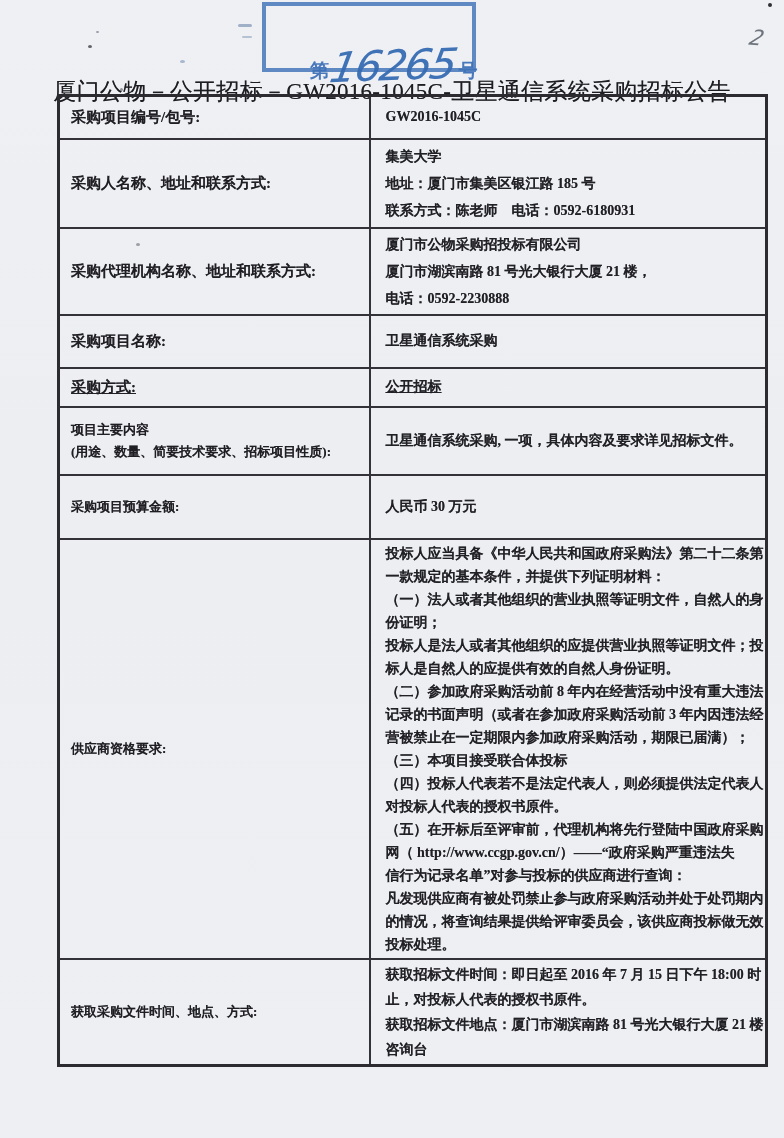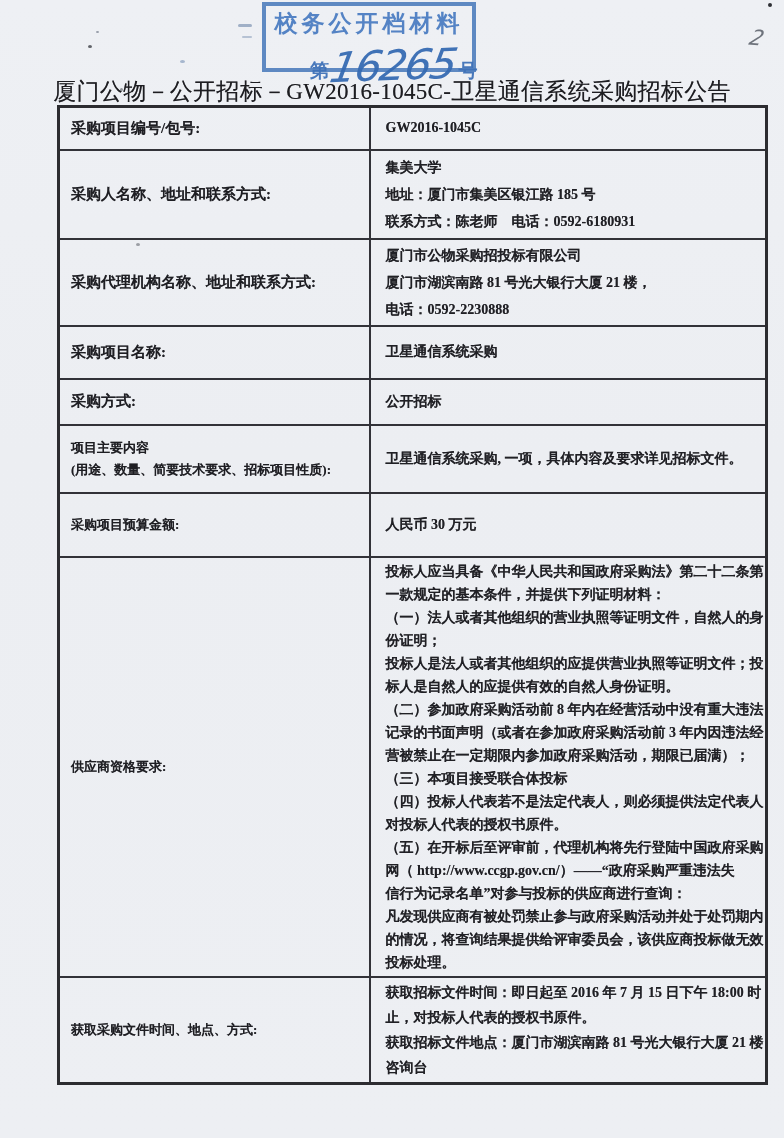--- a/index.html
+++ b/index.html
@@ -48,39 +48,39 @@
   
   .doc-title{
     position:absolute;top:76px;left:0;width:100%;
     text-align:center;
     font-size:23px;font-weight:normal;letter-spacing:0.3px;
     color:#1d1d21;
     text-shadow:0 0 0.5px rgba(20,20,25,0.55);
   }
   
   table.doc{
-    position:absolute;left:57px;top:105px;
+    position:absolute;left:57px;top:94px;
     width:708px;
     border-collapse:collapse;table-layout:fixed;
     border:3px solid #2c2c30;
   }
   td{
     border:2px solid #323238;
     vertical-align:middle;
     font-weight:bold;
     overflow:hidden;
     text-shadow:0 0 0.4px rgba(25,25,30,0.5);
   }
   td.label{padding:2px 6px 2px 11px;font-size:15px;line-height:23px;color:#1e1e23;}
   td.value{padding:2px 8px 2px 15px;font-size:14px;line-height:26px;color:#202025;}
   tr.row-project-no{height:43px;}
   tr.row-purchaser{height:89px;}
   tr.row-agency{height:81px;}
   tr.row-project-name{height:53px;}
-  tr.row-method{height:46px;}
+  tr.row-method{height:39px;text-decoration:underline;}
   tr.row-main-content{height:68px;}
   tr.row-budget{height:64px;}
   tr.row-policy{height:58px;}
   tr.row-qualification{height:417px;}
   tr.row-obtain{height:104px;}
   tr.row-main-content td.label,
   tr.row-budget td.label,
   tr.row-policy td.label,
   tr.row-qualification td.label,
   tr.row-obtain td.label{font-size:13px;line-height:22px;}
@@ -99,21 +99,20 @@
   .s7{left:180px;top:60px;width:5px;height:3px;background:#4d6f9f;opacity:.45;}
   .s8{left:136px;top:243px;width:4px;height:3px;background:#4a4e55;opacity:.5;}
   .line{white-space:nowrap;}
 </style>
 </head>
 <body>
 
 <div class="page">
 
   <div class="stamp">
-    <div class="stamp-line1">校务公开档材料</div>
     <div class="stamp-line2">
       <span class="stamp-prefix">第</span>
       <span class="stamp-number">16265</span>
       <span class="stamp-suffix">号</span>
     </div>
   </div>
 
   <div class="page-num">2</div>
 
   <div class="doc-title">厦门公物－公开招标－GW2016-1045C-卫星通信系统采购招标公告</div>

